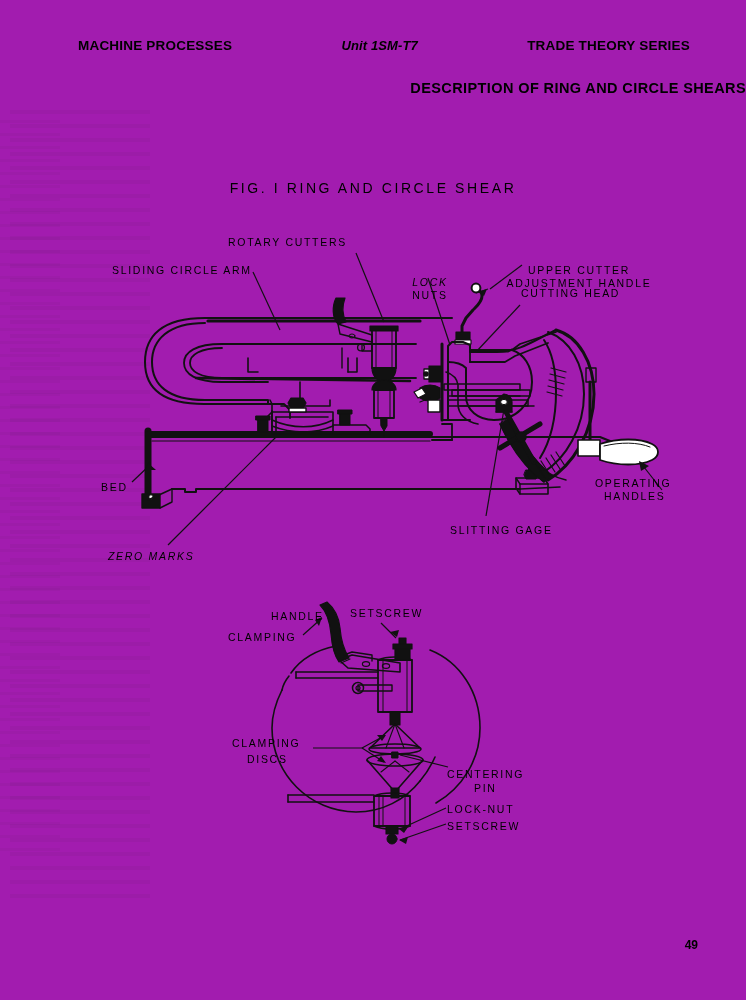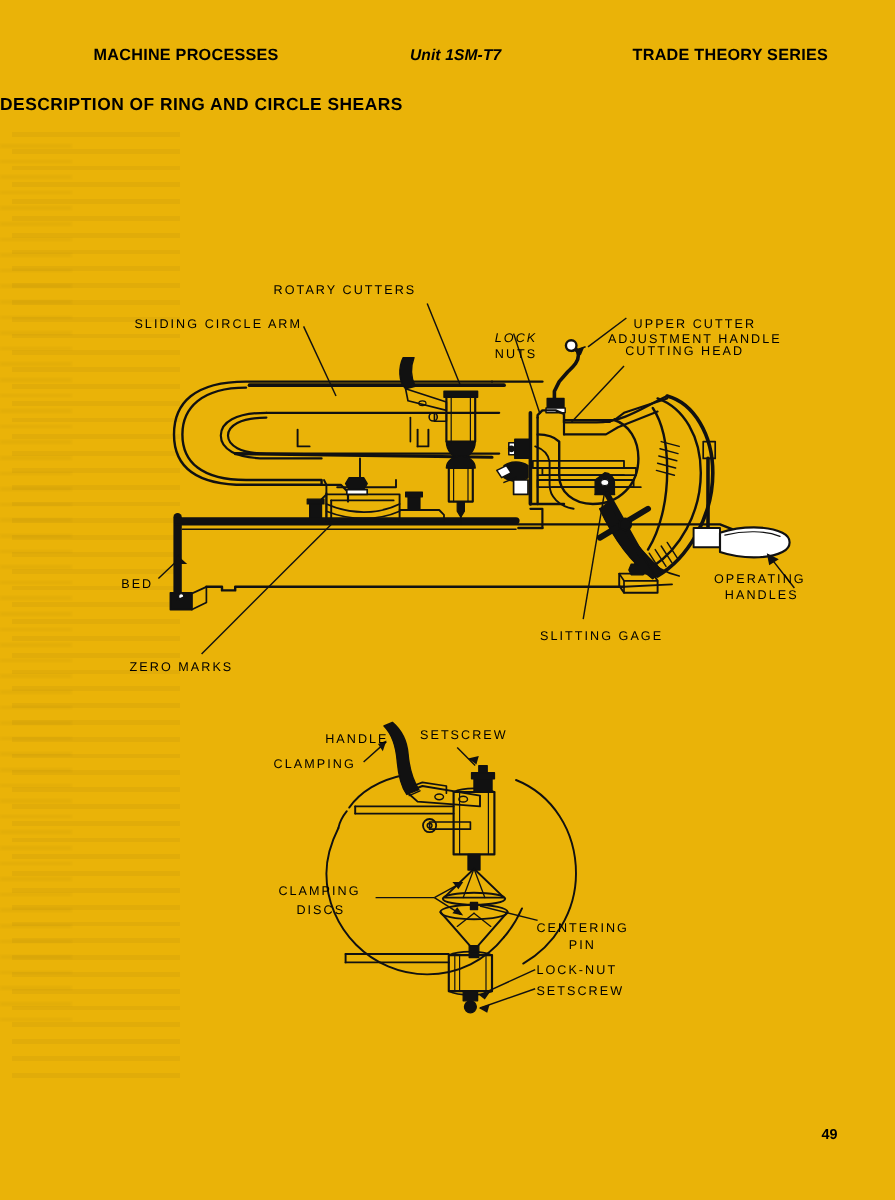--- a/index.html
+++ b/index.html
@@ -11,21 +11,21 @@
     width: 746px;
     height: 1000px;
     position: relative;
     overflow: hidden;
     font-family: "Liberation Sans", sans-serif;
     color: #000000;
   }
   #page {
     position: absolute;
     inset: 0;
-    background: #eab308;
+    background: #a21caf;
   }
   
   .bleed {
     position: absolute;
     left: 10px;
     top: 110px;
     width: 140px;
     height: 790px;
     opacity: 0.05;
     background:
@@ -71,21 +71,21 @@
     font-style: italic;
     font-weight: 600;
     font-size: 13px;
     letter-spacing: 0.1px;
   }
   .doc-title {
     position: absolute;
     top: 80px;
     left: 0;
     width: 746px;
-    text-align: left;
+    text-align: right;
     font-size: 14.5px;
     font-weight: 600;
     letter-spacing: 0.4px;
   }
 
   
   .fig-caption {
     position: absolute;
     width: 746px;
     text-align: center;
@@ -134,20 +134,21 @@
   <div class="bleed2"></div>
 
   <div class="header">
     <span>MACHINE PROCESSES</span>
     <span class="mid">Unit 1SM-T7</span>
     <span>TRADE THEORY SERIES</span>
   </div>
 
   <div class="doc-title">DESCRIPTION OF RING AND CIRCLE SHEARS</div>
 
+  <div class="fig-caption" id="fig1-caption">FIG. I  RING  AND  CIRCLE  SHEAR</div>
 
   <svg class="art" viewBox="0 0 746 1000">
     <g fill="none" stroke="#111" stroke-width="1.6" stroke-linejoin="round" stroke-linecap="round">
 
       <path d="M148 431 L148 500" stroke-width="7"></path>
       <path d="M148 434 L430 434" stroke-width="6"></path>
 
       <path d="M146 437 L430 437 L600 437 L610 441 L612 446" stroke-width="2"></path>
       <path d="M152 441 L430 441" stroke-width="1.2"></path>
 
@@ -368,21 +369,21 @@
   </svg>
 
   <div class="label" style="left:228px; top:236px;">ROTARY CUTTERS</div>
   <div class="label" style="left:112px; top:264px;">SLIDING CIRCLE ARM</div>
   <div class="label c" style="left:400px; top:250px; width:60px;font-style:italic;">LOCK</div>
   <div class="label c" style="left:400px; top:263px; width:60px;">NUTS</div>
   <div class="label c" style="left:490px; top:238px; width:178px;">UPPER CUTTER</div>
   <div class="label c" style="left:490px; top:251px; width:178px;">ADJUSTMENT HANDLE</div>
   <div class="label" style="left:521px; top:287px;text-align:right;">CUTTING HEAD</div>
   <div class="label" style="left:85px; top:481px;padding-left:16px;">BED</div>
-  <div class="label" style="left:108px; top:550px;">ZERO MARKS</div>
+  <div class="label" style="left:108px; top:550px;font-style:italic;">ZERO MARKS</div>
   <div class="label" style="left:450px; top:524px;">SLITTING GAGE</div>
   <div class="label" style="left:595px; top:477px;">OPERATING</div>
   <div class="label" style="left:604px; top:490px;">HANDLES</div>
 
   <svg class="art" viewBox="0 0 746 1000">
     <g fill="none" stroke="#111" stroke-width="1.6" stroke-linejoin="round" stroke-linecap="round">
 
       <path d="M291 673
                C 300 660, 316 650, 336 646" stroke-width="1.6"></path>
       <path d="M430 650

